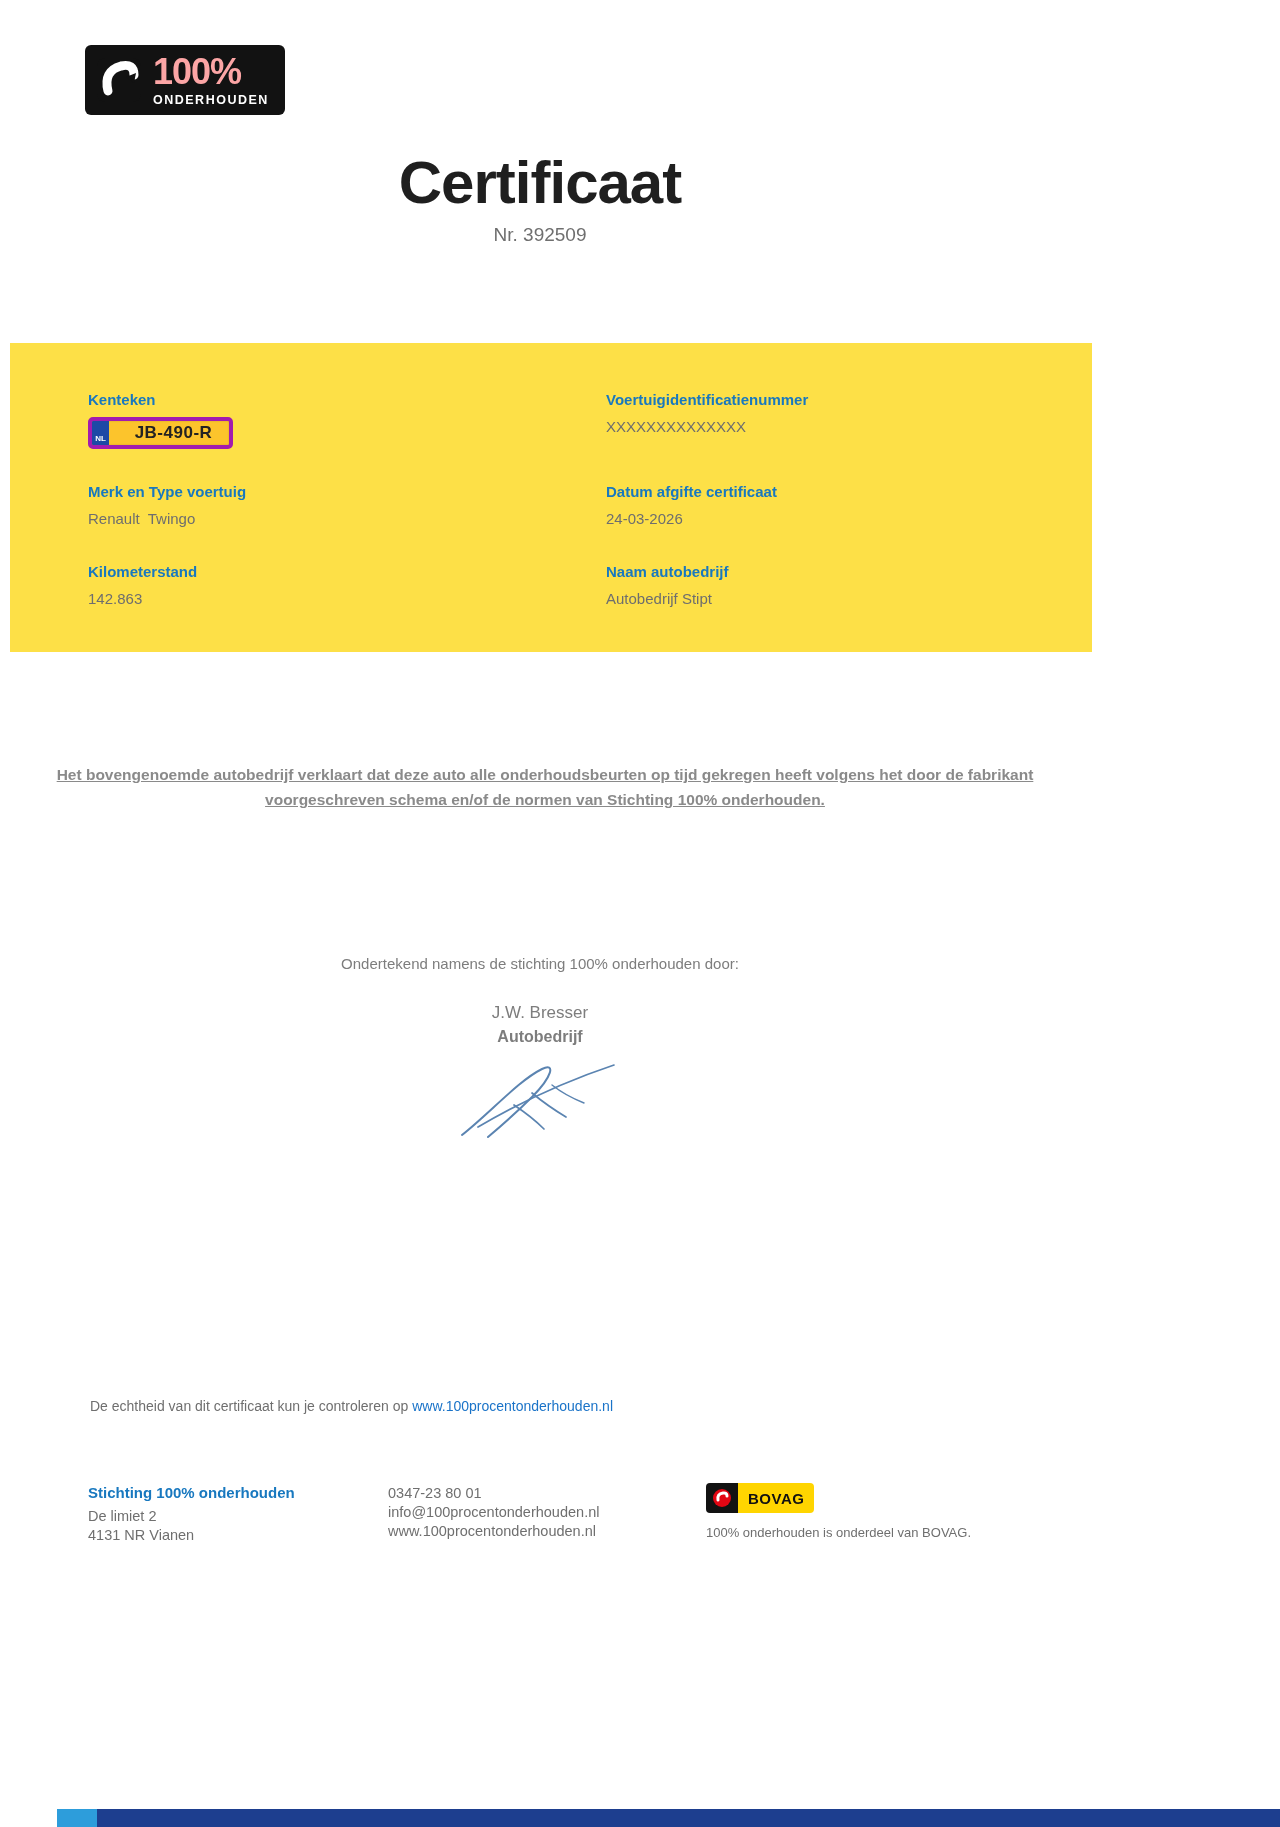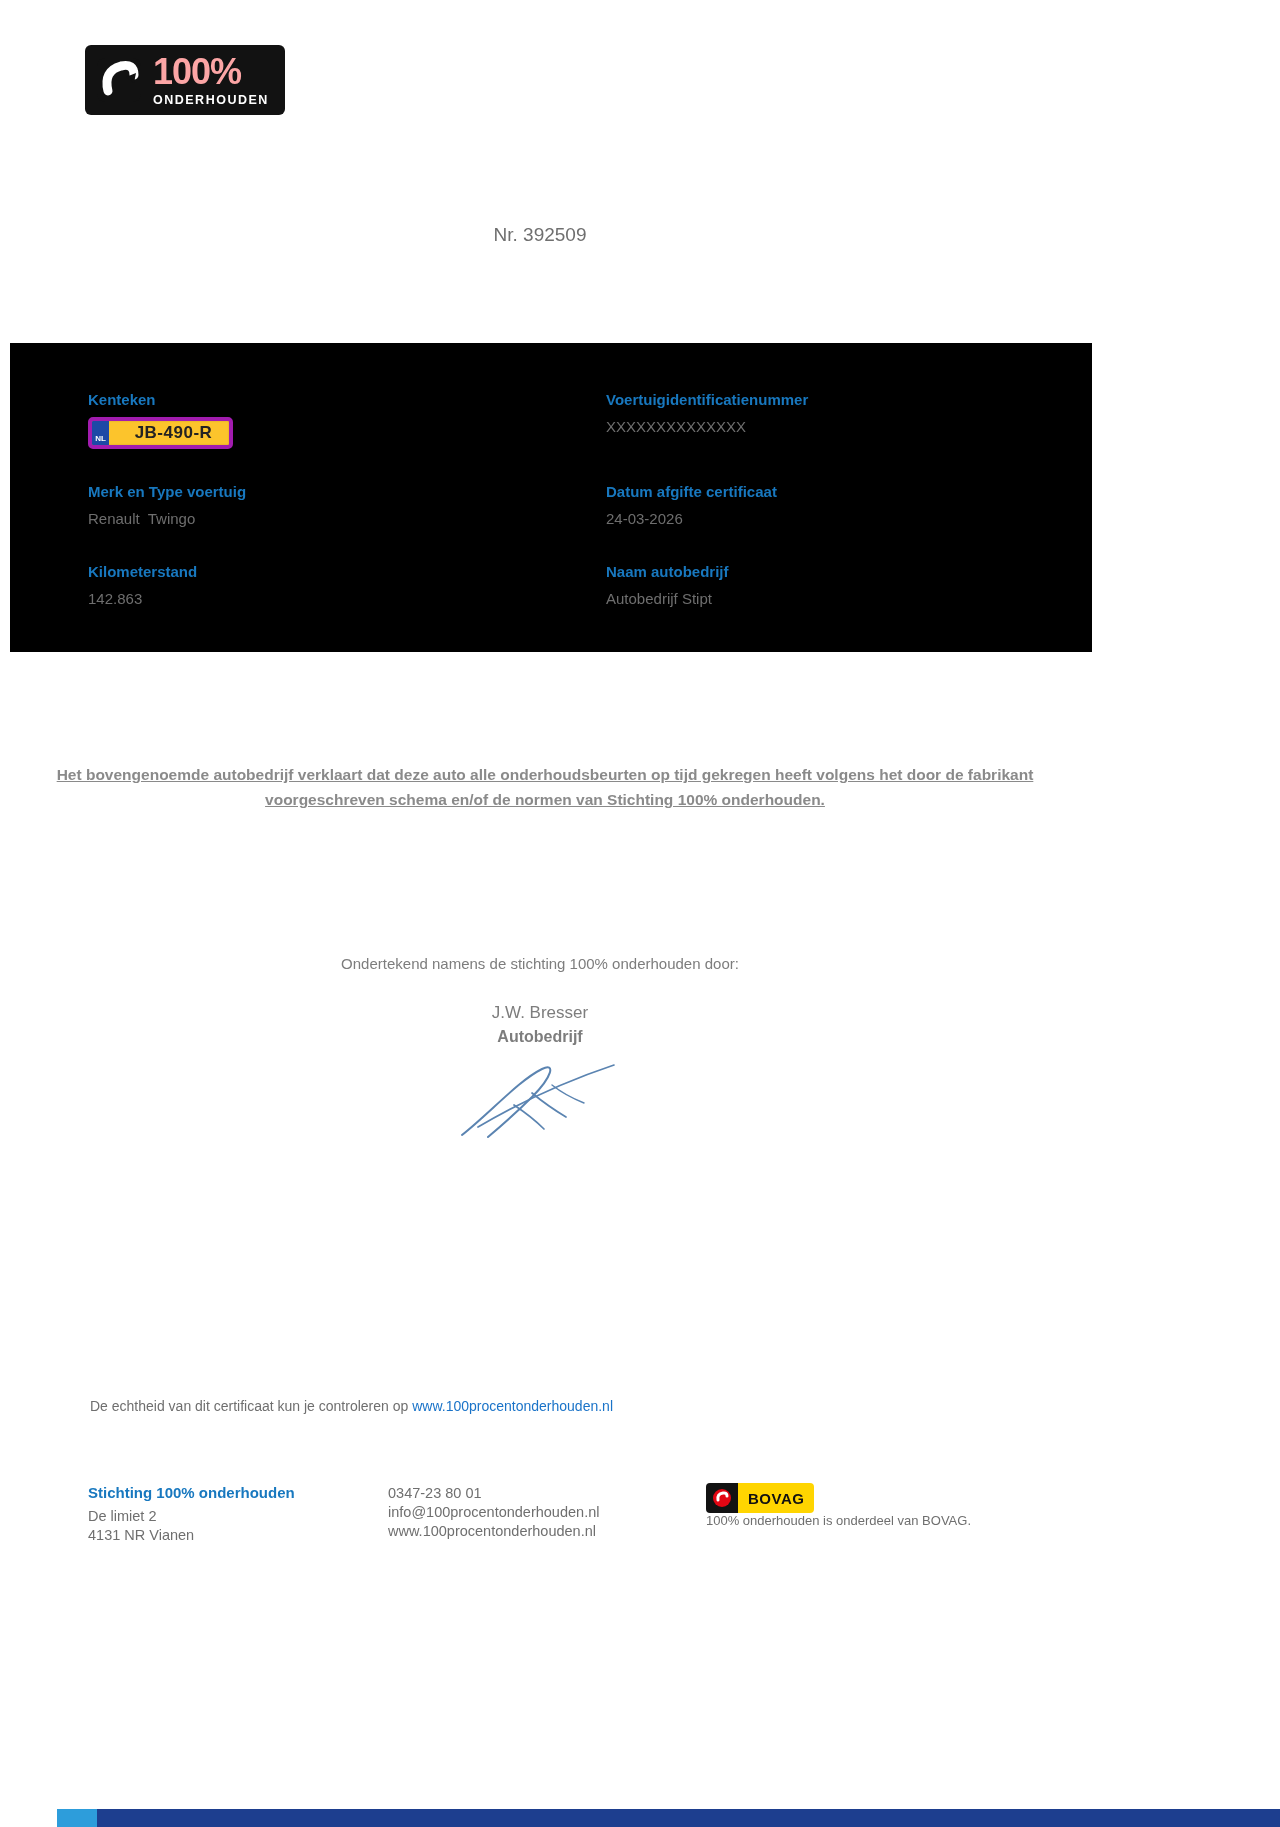--- a/index.html
+++ b/index.html
@@ -16,21 +16,21 @@
   .logo-percent { color:#fca5a5; font-size:36px; font-weight:800; letter-spacing:-1px; }
   .logo-name { color:#ffffff; font-size:12.5px; font-weight:700; letter-spacing:1.5px; margin-top:4px; }
 
   
   .title { position:absolute; top:148px; left:0; width:1080px; text-align:center;
            font-size:60px; font-weight:800; color:#1f1f1f; letter-spacing:-1px; }
   .cert-number { position:absolute; top:224px; left:0; width:1080px; text-align:center;
                  font-size:19px; color:#6f6f6f; }
 
   
-  .panel { position:absolute; left:10px; top:343px; width:1082px; height:309px; background:#000000; }
+  .panel { position:absolute; left:10px; top:343px; width:1082px; height:309px; background:#fde047; }
   .field { position:absolute; }
   .f-l1 { left:78px;  top:48px; }  .f-l2 { left:78px;  top:140px; } .f-l3 { left:78px;  top:220px; }
   .f-r1 { left:596px; top:48px; }  .f-r2 { left:596px; top:140px; } .f-r3 { left:596px; top:220px; }
   .field-label { color:#1878bf; font-size:15px; font-weight:700; }
   .field-value { color:#6e6e6e; font-size:15px; margin-top:10px; white-space:pre-wrap; }
 
   
   .plate { margin-top:9px; width:145px; height:32px; background:#fcc42c; border:4px solid #a21caf;
            border-radius:5px; display:flex; align-items:stretch; overflow:hidden;
            box-shadow:inset 0 0 2px rgba(0,0,0,.2); }
@@ -60,21 +60,21 @@
   .footer-org  { position:absolute; left:88px; top:1484px; width:290px; }
   .footer-org .org-name { color:#1878bf; font-size:15px; font-weight:700; margin-bottom:6px; }
   .footer-org .addr { color:#6f6f6f; font-size:14.5px; line-height:19px; }
   .footer-contact { position:absolute; left:388px; top:1484px; color:#6f6f6f; font-size:14.5px; line-height:19px; }
   .footer-bovag { position:absolute; left:706px; top:1483px; }
   .bovag-logo { display:flex; align-items:stretch; height:30px; width:fit-content; }
   .bovag-mark { width:32px; background:#121212; border-radius:4px 0 0 4px;
                 display:flex; align-items:center; justify-content:center; }
   .bovag-word { background:#ffd500; color:#111; font-weight:800; font-size:15px; letter-spacing:0.5px;
                 display:flex; align-items:center; padding:0 10px; border-radius:0 4px 4px 0; }
-  .bovag-note { font-size:13px; color:#6f6f6f; }
+  .bovag-note { margin-top:12px; font-size:13px; color:#6f6f6f; }
 
   
   .bottom-bar-light { position:absolute; left:57px; bottom:0; width:40px; height:18px; background:#2d9ddb; }
   .bottom-bar-dark  { position:absolute; left:97px; bottom:0; width:1183px; height:18px; background:#1d3e8f; }
 </style>
 </head>
 <body>
 
 <div class="page">
   <div class="doc">
@@ -86,20 +86,21 @@
           <path d="M12 34 Q7 14 25 9 Q38 6 38 18" stroke="#ffffff" stroke-width="9" fill="none" stroke-linecap="round"></path>
           <path d="M30 20 L40 16 L38 26 Z" fill="#121212"></path>
         </svg>
       </span>
       <div class="logo-texts">
         <span class="logo-percent">100%</span>
         <span class="logo-name">ONDERHOUDEN</span>
       </div>
     </div>
 
+    <h1 class="title">Certificaat</h1>
     <div class="cert-number">Nr. 392509</div>
 
     <section class="panel">
 
       <div class="field f-l1">
         <div class="field-label">Kenteken</div>
         <div class="plate">
           <span class="plate-strip">
             <span class="plate-nl">NL</span>
           </span>

